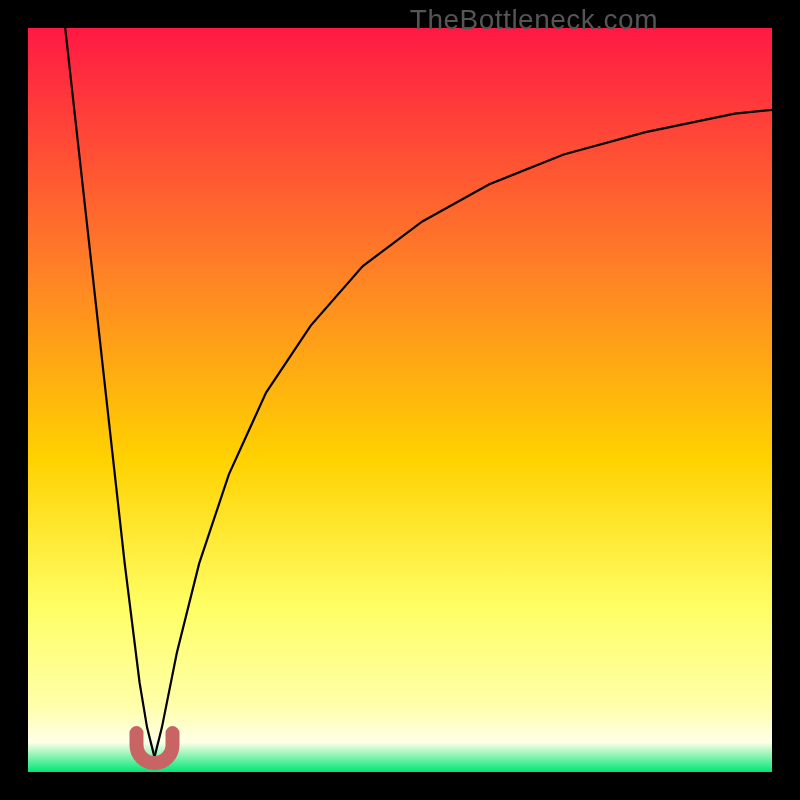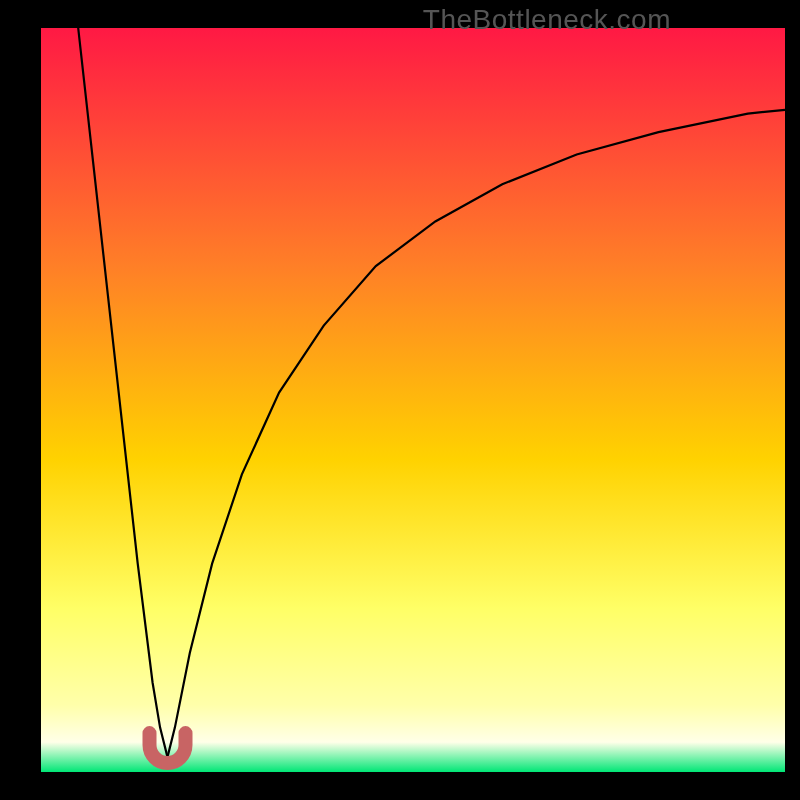--- a/index.html
+++ b/index.html
@@ -7,21 +7,20 @@
     padding: 0;
     width: 800px;
     height: 800px;
     background: #000;
     overflow: hidden;
   }
   .wrap {
     position: relative;
     width: 668px;
     height: 800px;
-    padding-left: 13px;
   }
   svg {
     display: block;
   }
   .watermark {
     position: absolute;
     top: 4px;
     right: 10px;
     font-family: Arial, Helvetica, sans-serif;
     font-size: 28px;

